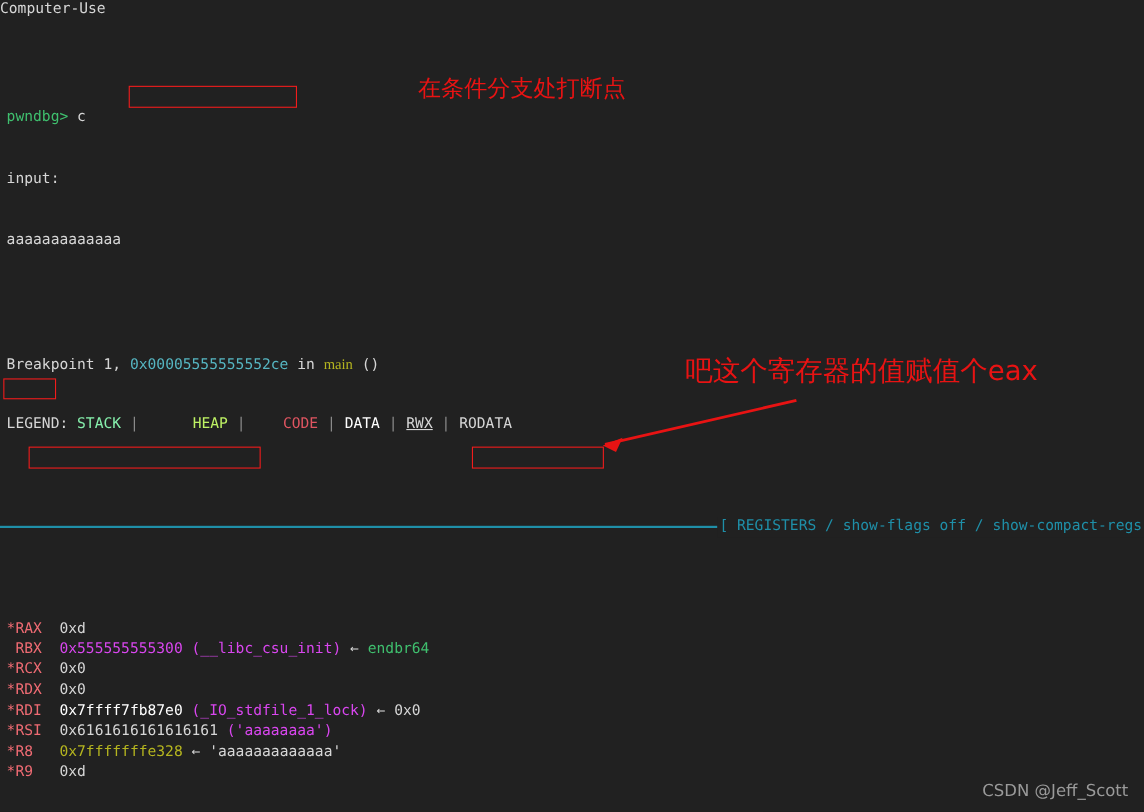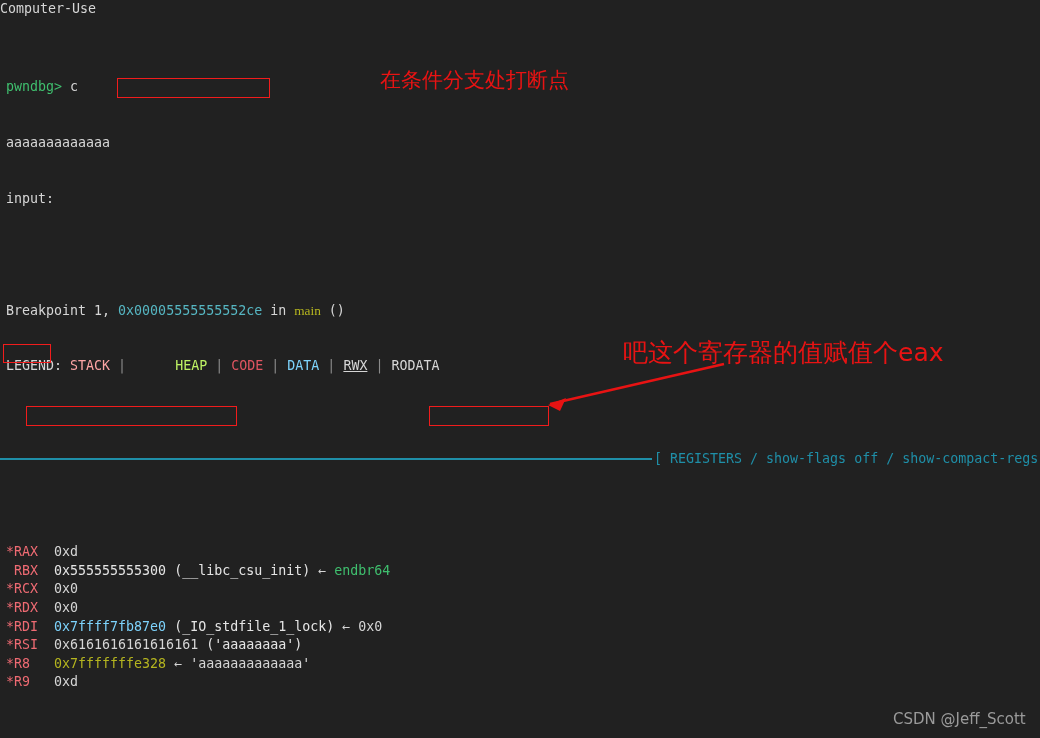--- a/index.html
+++ b/index.html
@@ -3,57 +3,57 @@
 <meta charset="utf-8">
 <style>
   html,body{margin:0;padding:0;background:#1e1f1f;}
   body{
     width:1040px;height:738px;overflow:hidden;position:relative;
     font-family:"DejaVu Sans Mono","Liberation Mono",monospace;
     font-size:13.3px;line-height:18.6px;
     color:#d6d6d6;
     background:#212121;
   }
-  .term{position:absolute;left:0;top:0;width:1040px;height:738px;padding:4px 0 0 0;box-sizing:border-box;white-space:pre;}
+  .term{position:absolute;left:0;top:0;width:1040px;height:738px;padding:24px 0 0 0;box-sizing:border-box;white-space:pre;}
   .ln{height:18.6px;white-space:pre;padding-left:6px;}
   
-  .c-red{color:#e05561;}
+  .c-red{color:#e05561;margin-left:26px;}
   .c-grn{color:#3fbf6e;}
-  .c-yel{color:#fca5a5;}
+  .c-yel{color:#86efac;}
   .c-olive{color:#b5b51f;font-family:Liberation Serif, serif;}
-  .c-mag{color:#7dd3fc;}
+  .c-mag{color:#ffffff;}
   .c-cya{color:#bef264;margin-left:41px;}
   .c-wht{color:#d6d6d6;}
   .c-gry{color:#8a8a8a;}
   .c-lblue{color:#56b6c2;}
   .c-regname{color:#ef6b73;}
   .c-addr{color:#b5b51f;margin-top:28px;}
-  .c-code{color:#e5e5e5;}
+  .c-code{color:#d946ef;}
   .c-arrow{color:#d6d6d6;}
   .und{text-decoration:underline;}
   .septxt{position:absolute;top:0;color:#1f8fa8;}
   .hr{position:absolute;left:0;width:1040px;height:1.6px;background:#1f8fa8;}
 
   
   .rbox{position:absolute;border:1.6px solid #f11c1c;box-sizing:border-box;pointer-events:none;}
   .cn{position:absolute;color:#e81313;font-family:"DejaVu Sans","Liberation Sans",sans-serif;font-weight:400;white-space:nowrap;}
   .wm{position:absolute;color:#9a9a9a;font-family:"DejaVu Sans","Liberation Sans",sans-serif;font-size:15px;white-space:nowrap;text-align:right;}
   svg.arrow{position:absolute;overflow:visible;pointer-events:none;}
 </style>
 </head>
 <body>
 
 
 
 <div class="term">
 
   
   <div class="ln"><span class="c-grn">pwndbg&gt;</span><span> </span><span class="c-wht">c</span></div>
+  <div class="ln">input:</div>
   <div class="ln">aaaaaaaaaaaaa</div>
-  <div class="ln">input:</div>
   <div class="ln"> </div>
   <div class="ln"><span class="c-wht">Breakpoint 1,</span><span> </span><span class="c-lblue">0x00005555555552ce</span><span> </span><span class="c-wht">in</span><span> </span><span class="c-olive">main</span><span> </span><span class="c-wht">()</span></div>
   <div class="ln"><span class="c-wht">LEGEND:</span><span> </span><span class="c-yel">STACK</span><span class="c-wht"> </span><span class="c-gry">|</span><span> </span><span class="c-cya">HEAP</span><span> </span><span class="c-gry">|</span><span> </span><span class="c-red">CODE</span><span> </span><span class="c-gry">|</span><span> </span><span class="c-mag">DATA</span><span> </span><span class="c-gry">|</span><span> </span><span class="c-wht und">RWX</span><span> </span><span class="c-gry">|</span><span> </span><span class="c-wht">RODATA</span></div>
 
   
   <div style="position:relative;height:18.6px;">
     <div class="hr" style="top:8px;left:0;width:1040px;"></div>
     <div class="septxt" id="reg-hdr" style="left:652px;background:#212121;padding:0 2px;">[ REGISTERS / show-flags off / show-compact-regs of</div>
   </div>
 
@@ -73,21 +73,21 @@
   
 </div>
 
 
 <div class="rbox" style="left:117px;top:78px;width:153px;height:20px;"></div>
 <div class="rbox" style="left:3px;top:344px;width:48px;height:19px;"></div>
 <div class="rbox" style="left:26px;top:406px;width:211px;height:20px;"></div>
 <div class="rbox" style="left:429px;top:406px;width:120px;height:20px;"></div>
 
 <div class="cn" style="left:380px;top:71px;font-size:21px;">在条件分支处打断点</div>
-<div class="cn" style="left:623px;top:344px;font-size:25px;">吧这个寄存器的值赋值个eax</div>
+<div class="cn" style="left:623px;top:328px;font-size:25px;">吧这个寄存器的值赋值个eax</div>
 
 <svg class="arrow" style="left:0;top:0;width:1040px;height:738px;">
   <line x1="724" y1="364" x2="550" y2="404" stroke="#e81313" stroke-width="2.6"></line>
   <polygon points="548,405 566,398 560,411" fill="#e81313"></polygon>
 </svg>
 
 <div class="wm" style="left:893px;top:710px;">CSDN @Jeff_Scott</div>
 
 
 

